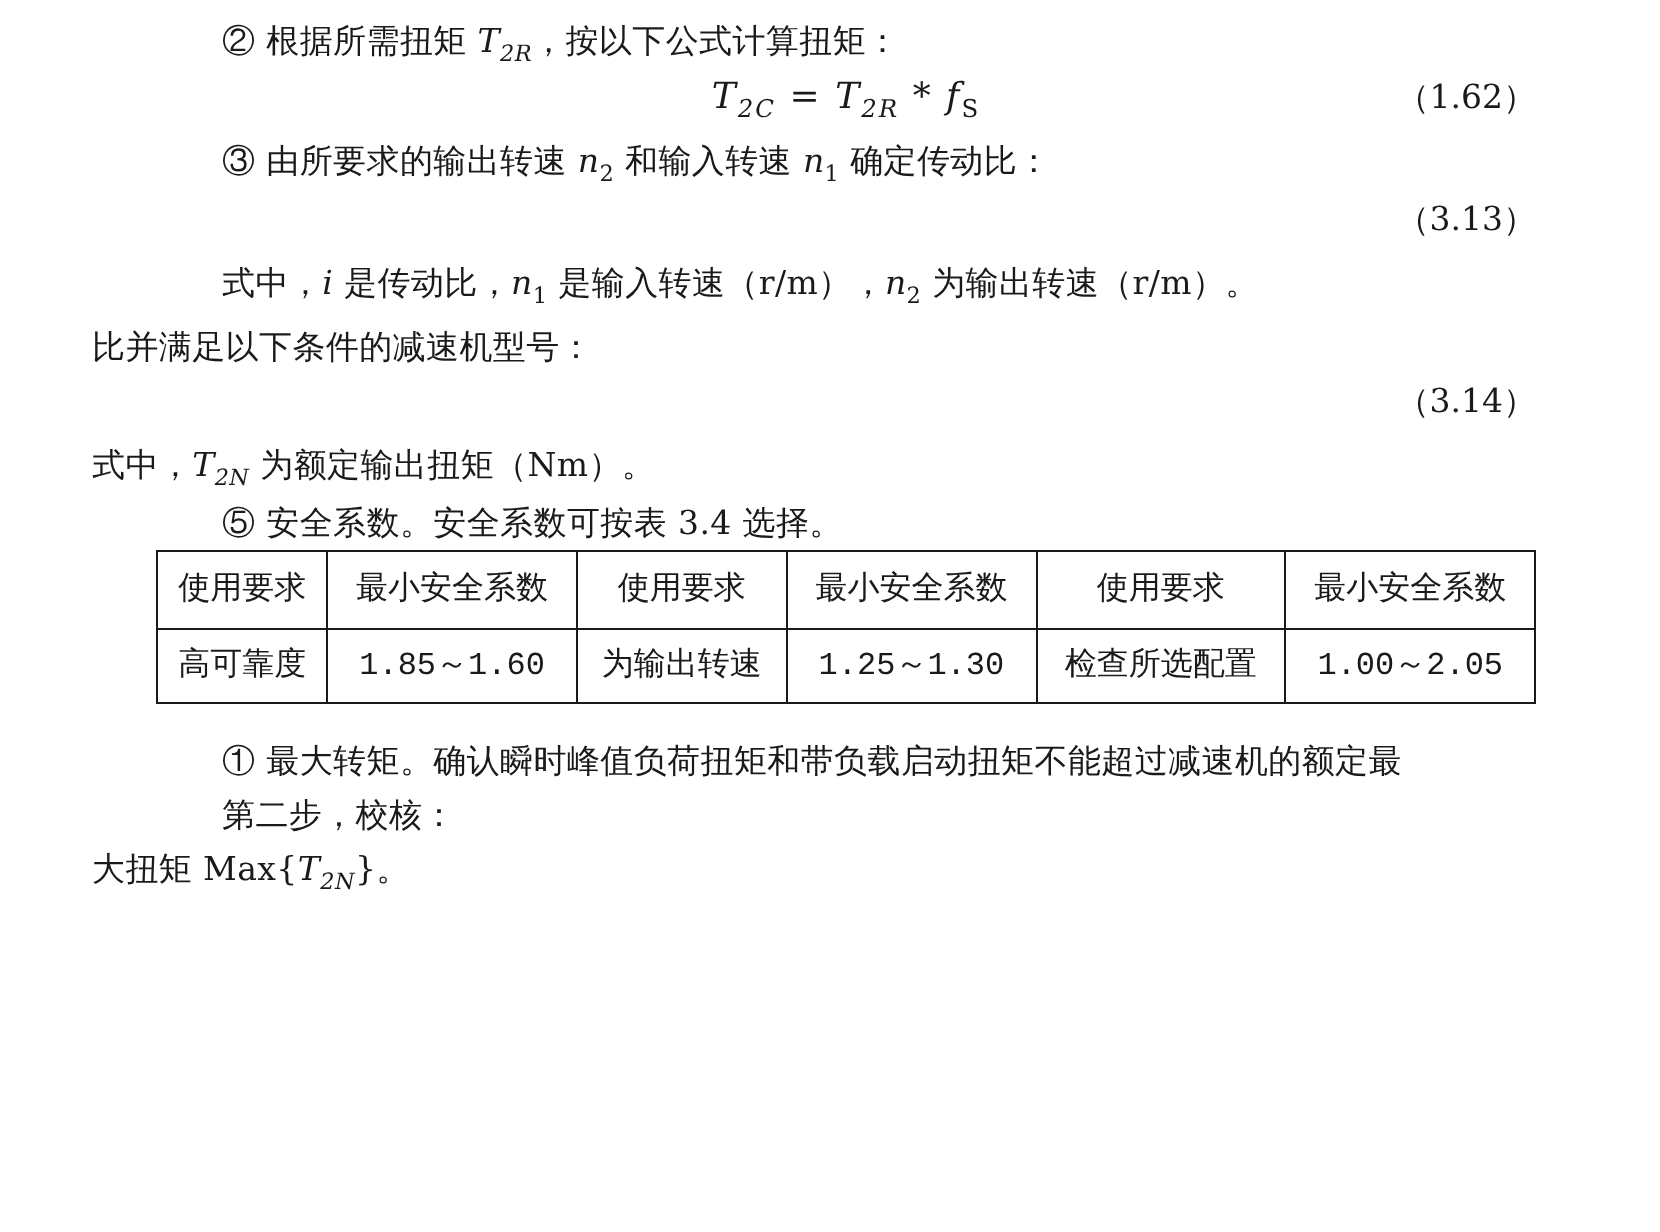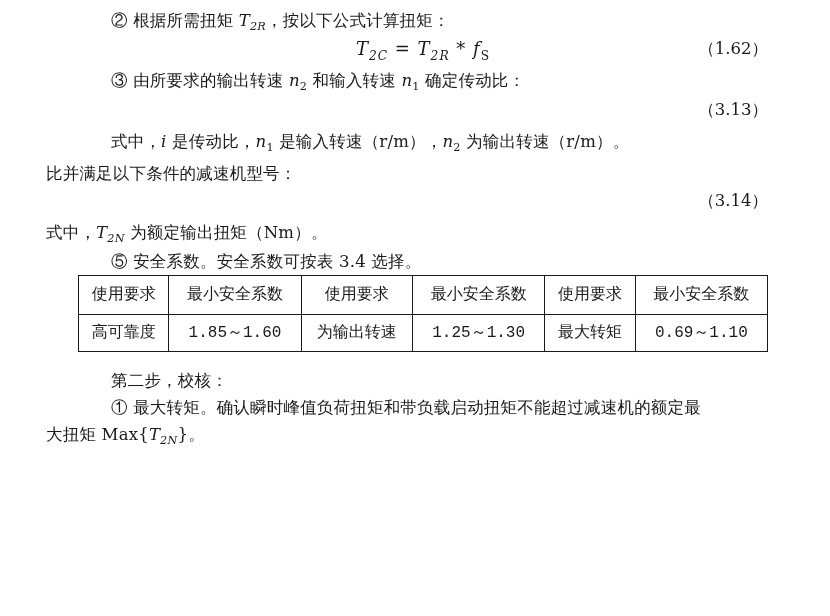--- a/index.html
+++ b/index.html
@@ -156,31 +156,31 @@
           <td>使用要求</td>
           <td>最小安全系数</td>
         </tr>
       </thead>
       <tbody>
         <tr>
           <td>高可靠度</td>
           <td>1.85～1.60</td>
           <td>为输出转速</td>
           <td>1.25～1.30</td>
-          <td>最大转矩</td>
-          <td>0.69～1.10</td>
+          <td>检查所选配置</td>
+          <td>1.00～2.05</td>
         </tr>
       </tbody>
     </table>
 
     <div class="spacer-md"></div>
 
+    <p class="body-line indent">① 最大转矩。确认瞬时峰值负荷扭矩和带负载启动扭矩不能超过减速机的额定最</p>
+
     <p class="body-line indent">第二步，校核：</p>
-
-    <p class="body-line indent">① 最大转矩。确认瞬时峰值负荷扭矩和带负载启动扭矩不能超过减速机的额定最</p>
 
     <p class="body-line" style="margin-left:-32px">
       大扭矩 Max{<span class="it">T</span><span class="subi">2N</span>}。
     </p>
 
 
   </div>
 </div>
 
 </body></html>

